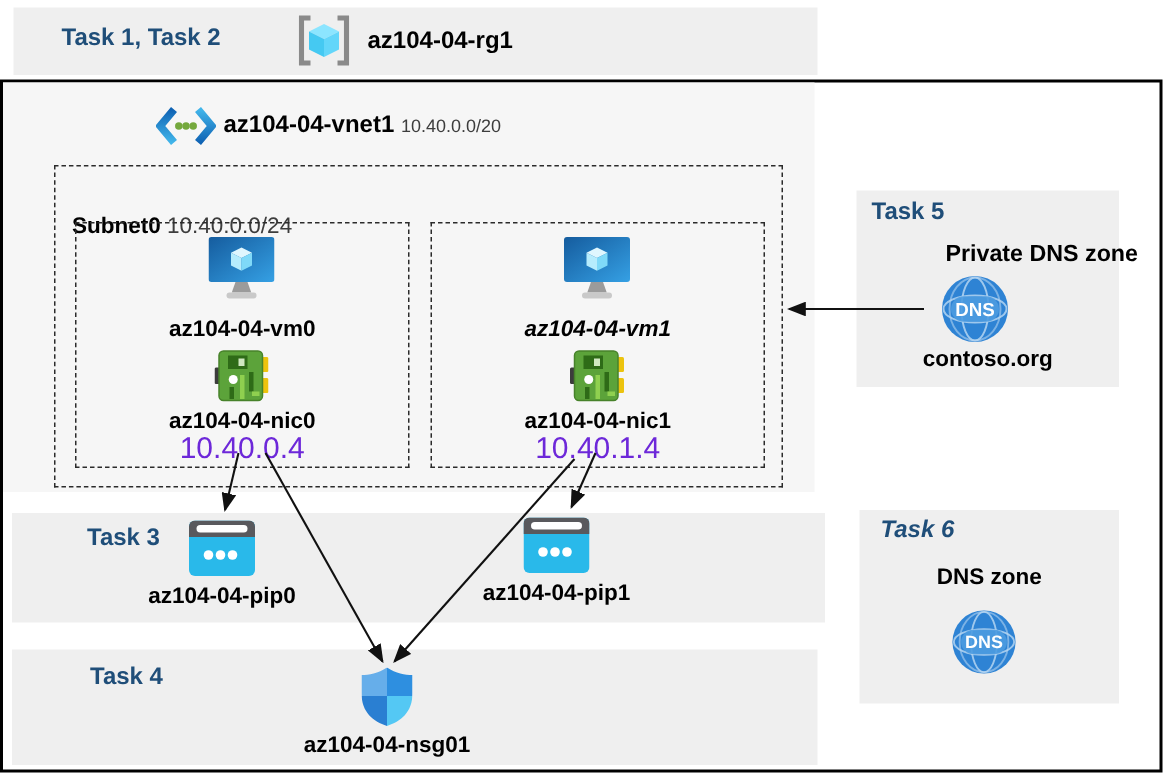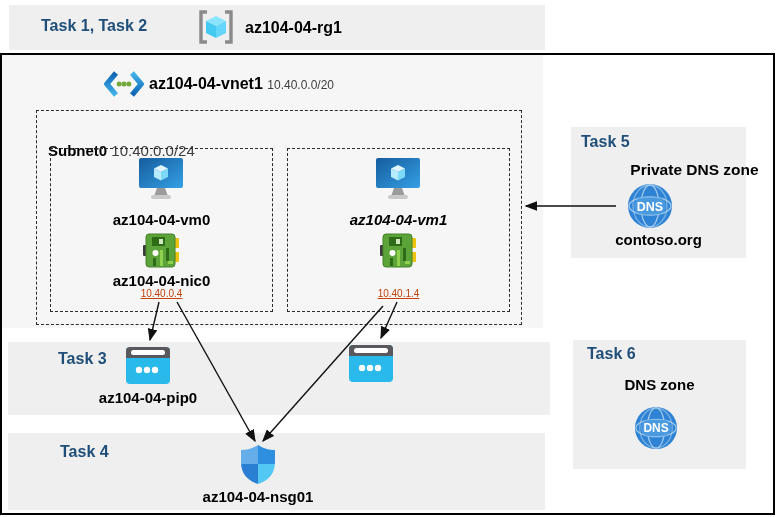--- a/index.html
+++ b/index.html
@@ -9,21 +9,21 @@
   }
   .abs { position:absolute; }
   .band { background:#efefef; }
   .vnet-bg { background:#f6f6f6; }
   .frame { border:2px solid #000; background:transparent; box-sizing:border-box; }
   .dashed { border:1px dashed #2b2b2b; box-sizing:border-box; }
   .task-label { color:#1F4E79; font-weight:bold; font-size:16px; }
   .res-name { font-weight:bold; font-size:15px; }
   .res-name-lg { font-weight:bold; font-size:16px; }
   .cidr { font-weight:normal; font-size:15px; color:#3d3d3d; }
-  .ip { font-weight:normal; font-size:10px; color:#c2410c;text-decoration:underline; }
+  .ip { font-weight:normal; font-size:20px; color:#6d28d9; }
   .center { text-align:center; }
   .subnet-lbl { font-size:15px; white-space:nowrap; }
   .subnet-lbl b { font-weight:bold; }
   svg { display:block; }
   .arrow-layer { position:absolute; left:0; top:0; pointer-events:none; }
 </style>
 </head>
 <body>
 
 <div class="canvas">
@@ -124,20 +124,21 @@
     <rect x="30" y="19" width="6" height="10" rx="1" fill="#ecc30e"></rect>
     <rect x="3" y="1" width="29" height="33" rx="3" fill="#5ca33a" stroke="#47822a" stroke-width="1"></rect>
     <rect x="9" y="4" width="13" height="9" fill="#2e6b17"></rect>
     <rect x="16" y="6" width="4" height="5" fill="#cfe8c0"></rect>
     <circle cx="12.5" cy="20" r="3" fill="#ffffff"></circle>
     <rect x="10" y="25" width="3" height="8" fill="#2e6b17"></rect>
     <rect x="17" y="17" width="3" height="16" fill="#8fd04f"></rect>
     <rect x="23" y="15" width="3" height="13" fill="#2e6b17"></rect>
     <rect x="25" y="28" width="5" height="3" fill="#8fd04f"></rect>
   </svg>
+  <div class="abs res-name center" style="left:287px; top:272px; width:223px;">az104-04-nic1</div>
   <div class="abs ip center" style="left:287px; top:288px; width:223px;">10.40.1.4</div>
 
   <div class="abs band" style="left:8px; top:342px; width:542px; height:73px;"></div>
   <div class="abs task-label" style="left:58px; top:350px;">Task 3</div>
 
   <svg class="abs" style="left:126px; top:347px;" width="44" height="37" viewBox="0 0 44 37">
     <defs>
         <clipPath id="pipclip">
           <rect x="0" y="0" width="44" height="37" rx="4"></rect>
         </clipPath>
@@ -156,20 +157,21 @@
   <svg class="abs" style="left:349px; top:345px;" width="44" height="37" viewBox="0 0 44 37">
     <g clip-path="url(#pipclip)">
       <rect x="0" y="0" width="44" height="37" fill="#29b9ea"></rect>
       <rect x="0" y="0" width="44" height="11" fill="#59595d"></rect>
       <rect x="5" y="3" width="34" height="5" rx="2.5" fill="#ffffff"></rect>
       <circle cx="13" cy="23" r="3.2" fill="#ffffff"></circle>
       <circle cx="21" cy="23" r="3.2" fill="#ffffff"></circle>
       <circle cx="29" cy="23" r="3.2" fill="#ffffff"></circle>
     </g>
   </svg>
+  <div class="abs res-name center" style="left:296px; top:387px; width:150px;">az104-04-pip1</div>
 
   <div class="abs band" style="left:8px; top:433px; width:537px; height:77px;"></div>
   <div class="abs task-label" style="left:60px; top:443px;">Task 4</div>
 
   <svg class="abs" style="left:240px; top:444px;" width="36" height="41" viewBox="0 0 36 41">
     <defs>
       <clipPath id="shieldclip">
         <path d="M18,1 C24,5 30,6 35,6 L35,18 C35,31 27,37 18,40 C9,37 1,31 1,18 L1,6 C6,6 12,5 18,1 Z"></path>
       </clipPath>
     </defs>
@@ -190,21 +192,21 @@
       <ellipse cx="0" cy="0" rx="9" ry="21" fill="none" stroke="#bcd9f2" stroke-width="1.3" opacity="0.8"></ellipse>
       <ellipse cx="0" cy="0" rx="17" ry="21" fill="none" stroke="#bcd9f2" stroke-width="1.3" opacity="0.55"></ellipse>
       <ellipse cx="0" cy="0" rx="21" ry="9" fill="none" stroke="#bcd9f2" stroke-width="1.3" opacity="0.8"></ellipse>
       <rect x="-16" y="-8.5" width="32" height="17" rx="8.5" fill="#4d9be0" opacity="0.9"></rect>
       <text x="0" y="4.5" text-anchor="middle" font-size="12.5" font-weight="bold" fill="#ffffff" font-family="Liberation Sans, sans-serif">DNS</text>
     </svg>
     <div class="abs res-name center" style="left:0; top:104px; width:100%;">contoso.org</div>
   </div>
 
   <div class="abs band" style="left:573px; top:340px; width:173px; height:129px;">
-    <div class="abs task-label" style="left:14px; top:5px;">Task 6</div>
+    <div class="abs task-label" style="left:14px; top:5px;font-style:italic;">Task 6</div>
     <div class="abs res-name center" style="left:0; top:36px; width:100%; font-size:15px;">DNS zone</div>
     <svg class="abs" style="left:61px; top:66px;" width="44" height="44" viewBox="-23 -23 46 46">
       <circle cx="0" cy="0" r="22" fill="#2e83d4"></circle>
       <ellipse cx="0" cy="0" rx="9" ry="21" fill="none" stroke="#bcd9f2" stroke-width="1.3" opacity="0.8"></ellipse>
       <ellipse cx="0" cy="0" rx="17" ry="21" fill="none" stroke="#bcd9f2" stroke-width="1.3" opacity="0.55"></ellipse>
       <ellipse cx="0" cy="0" rx="21" ry="9" fill="none" stroke="#bcd9f2" stroke-width="1.3" opacity="0.8"></ellipse>
       <rect x="-16" y="-8.5" width="32" height="17" rx="8.5" fill="#4d9be0" opacity="0.9"></rect>
       <text x="0" y="4.5" text-anchor="middle" font-size="12.5" font-weight="bold" fill="#ffffff" font-family="Liberation Sans, sans-serif">DNS</text>
     </svg>
   </div>

